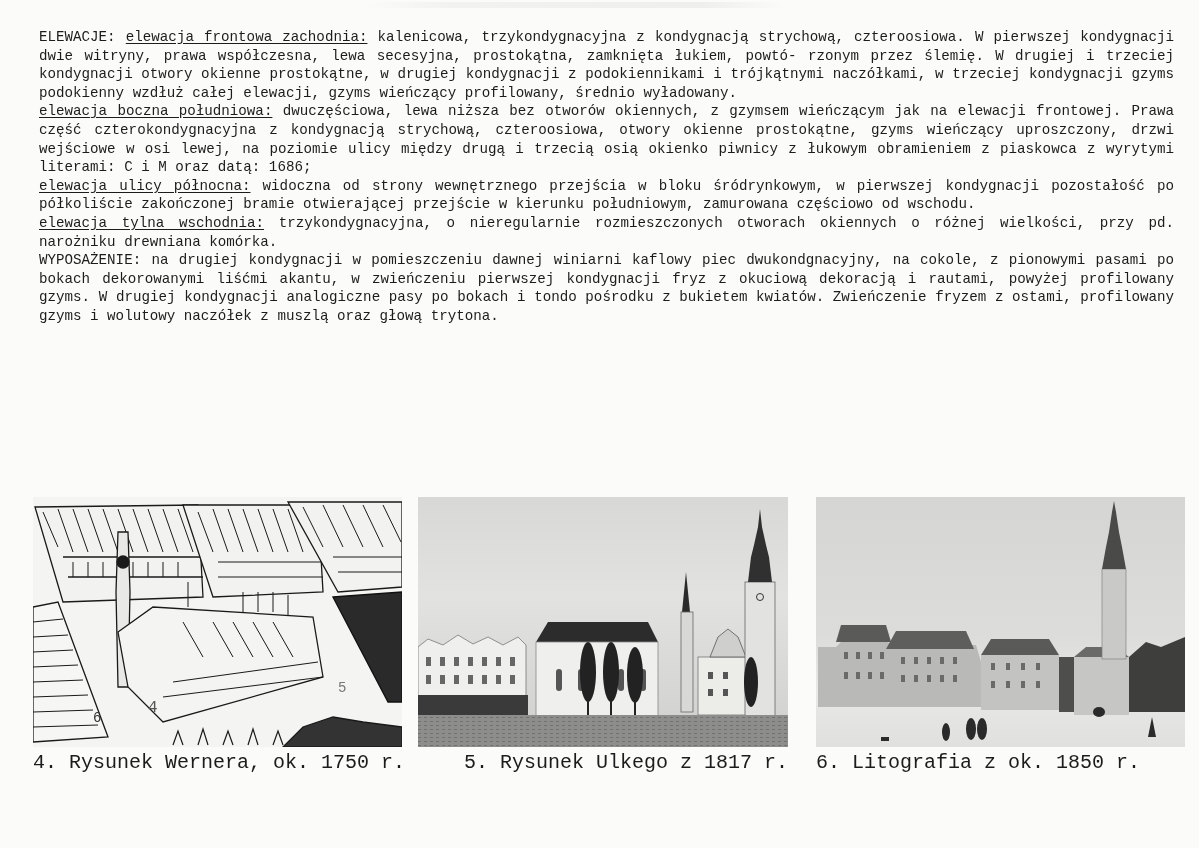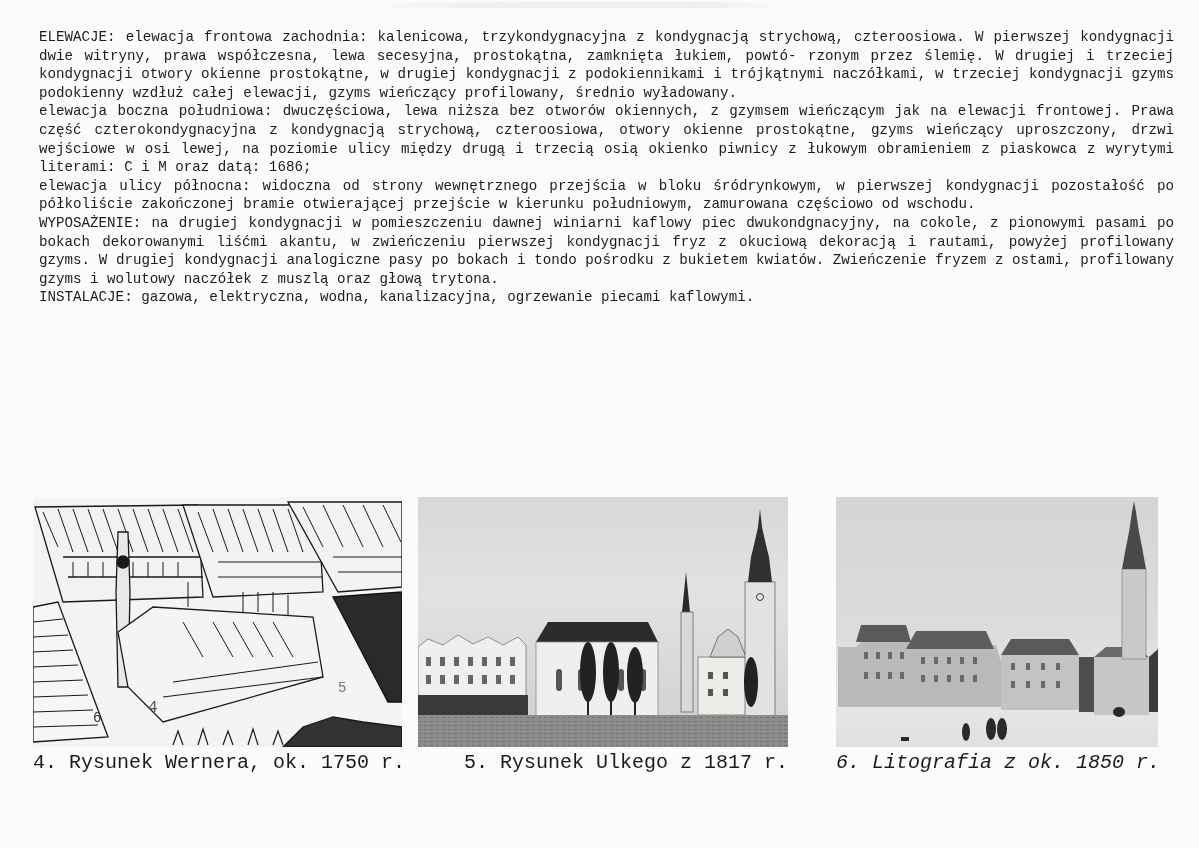--- a/index.html
+++ b/index.html
@@ -7,52 +7,52 @@
     width:1199px; height:848px; background:#fbfbfa; position:relative; overflow:hidden;
     font-family:"Liberation Mono","DejaVu Sans Mono",monospace; color:#1c1c1c;
   }
   .bleed { position:absolute; left:365px; top:2px; width:420px; height:6px;
     background:linear-gradient(90deg,transparent,#ececec 20%,#e6e6e6 80%,transparent); opacity:.6; }
   .text {
     position:absolute; left:39px; top:28px; width:1135px;
     font-size:14.2px; line-height:18.6px; text-align:justify; letter-spacing:0;
   }
   .text p { margin:0; }
-  .u { text-underline-offset:2px; }
+  .u { text-decoration:underline; text-underline-offset:2px; }
   .fig { position:absolute; top:497px; }
   .fig .img { height:250px; position:relative; overflow:hidden; }
   .fig .cap { font-size:20px; margin-top:4px; white-space:nowrap; }
   #fig1 { left:33px; width:369px; }
   #fig1 .img { background:#f4f4f2; }
   #fig2 { left:418px; width:370px;text-align:right; }
   #fig2 .img { background:linear-gradient(#d8d8d6 0%, #e2e2e0 40%, #cfcfcd 100%); }
-  #fig3 { left:836px; width:322px;font-style:italic; }
+  #fig3 { left:816px; width:369px; }
   #fig3 .img { background:linear-gradient(#d5d5d3 0%, #dcdcda 55%, #e8e8e6 78%, #e0e0de 100%); }
   svg { display:block; }
 </style>
 </head>
 <body>
 
 <div class="bleed"></div>
 
 <div class="text">
   <p>
     <span>ELEWACJE: </span><span class="u">elewacja frontowa zachodnia:</span><span> kalenicowa, trzykondygnacyjna z kondygnacją strychową, czteroosiowa. W pierwszej kondygnacji dwie witryny, prawa współczesna, lewa  secesyjna, prostokątna, zamknięta łukiem, powtó- rzonym przez ślemię. W drugiej i trzeciej kondygnacji otwory okienne prostokątne, w drugiej kondygnacji z podokiennikami i trójkątnymi naczółkami, w trzeciej kondygnacji gzyms podokienny wzdłuż całej elewacji, gzyms wieńczący profilowany, średnio wyładowany.</span>
   </p>
   <p>
     <span class="u">elewacja boczna południowa:</span><span> dwuczęściowa, lewa niższa bez otworów okiennych, z gzymsem wieńczącym jak na elewacji frontowej. Prawa część czterokondygnacyjna z kondygnacją strychową, czteroosiowa, otwory okienne prostokątne, gzyms wieńczący uproszczony, drzwi wejściowe w osi lewej, na poziomie ulicy między drugą i trzecią osią okienko piwnicy z łukowym obramieniem z piaskowca z wyrytymi literami: C i M oraz datą: 1686;</span>
   </p>
   <p>
     <span class="u">elewacja ulicy północna:</span><span> widoczna od strony wewnętrznego przejścia w bloku śródrynkowym, w pierwszej kondygnacji pozostałość po półkoliście zakończonej bramie otwierającej przejście w kierunku południowym, zamurowana częściowo od wschodu.</span>
   </p>
   <p>
+    <span class="u">elewacja tylna wschodnia:</span><span> trzykondygnacyjna, o nieregularnie rozmieszczonych otworach okiennych o różnej wielkości, przy pd. narożniku drewniana komórka.</span>
+  </p>
+  <p>
     <span>WYPOSAŻENIE:</span><span> na drugiej kondygnacji w pomieszczeniu dawnej winiarni kaflowy piec dwukondgnacyjny, na cokole, z pionowymi pasami po bokach dekorowanymi liśćmi akantu, w zwieńczeniu pierwszej kondygnacji fryz z okuciową dekoracją i rautami, powyżej profilowany gzyms. W drugiej kondygnacji analogiczne pasy po bokach i tondo pośrodku z bukietem kwiatów. Zwieńczenie fryzem z ostami, profilowany gzyms i wolutowy naczółek z muszlą oraz głową trytona.</span>
-  </p>
-  <p>
-    <span>INSTALACJE:</span><span> gazowa, elektryczna, wodna, kanalizacyjna, ogrzewanie piecami kaflowymi.</span>
   </p>
 </div>
 
 <div class="fig" id="fig1">
   <div class="img">
     <svg width="369" height="250" viewBox="0 0 369 250" stroke="#1a1a1a" fill="none" stroke-width="1.3">
 
       <path d="M2 10 L165 8 L170 100 L30 105 Z" fill="#f2f2f0"></path>
       <path d="M30 60 L170 60 M35 80 L170 80"></path>
       <g stroke-width="1">

